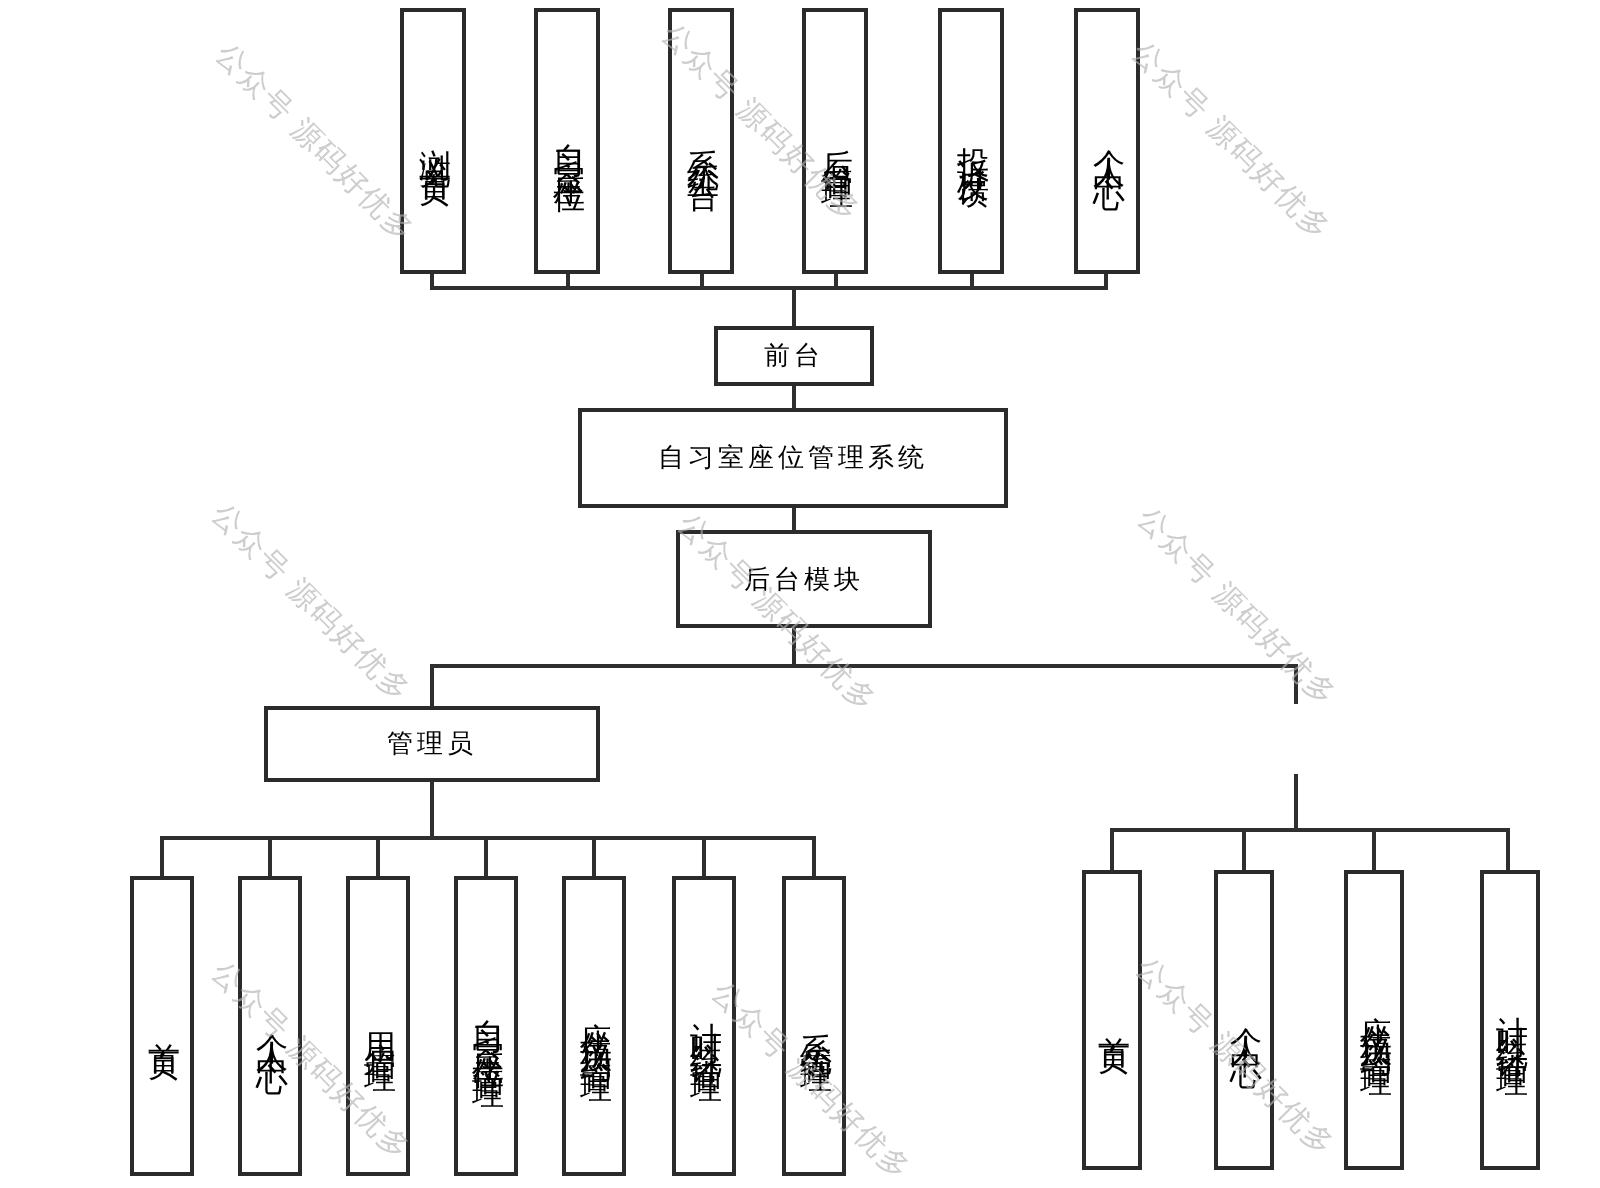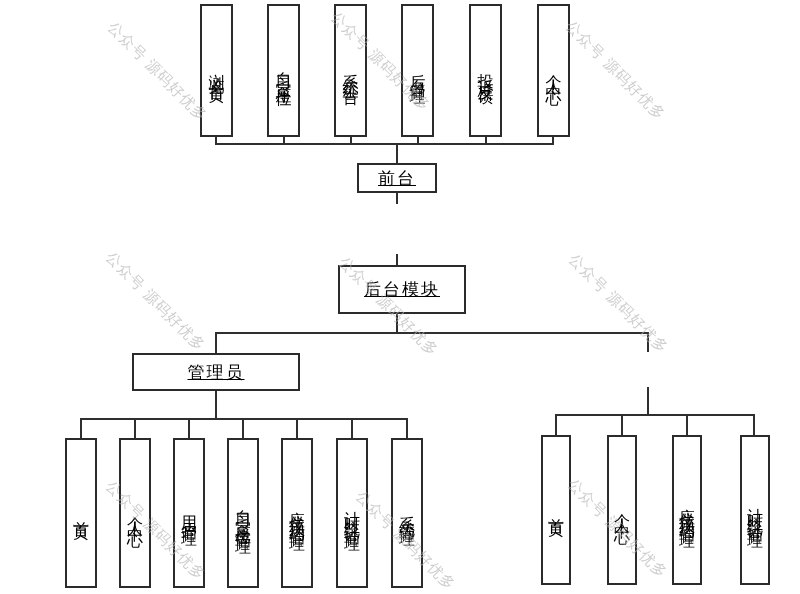--- a/index.html
+++ b/index.html
@@ -26,24 +26,23 @@
     box-sizing: border-box;
     border: 2px solid #2b2b2b;
     background: #ffffff;
     display: flex;
     align-items: center;
     justify-content: center;
     z-index: 2;
     text-align: center;
   }
   .node .hlabel {
-    font-size: 17px;
+    font-size: 13px;
     letter-spacing: 2px;
     white-space: nowrap;
-    text-decoration: underline;
   }
   .node .vlabel {
     writing-mode: vertical-rl;
     text-orientation: upright;
     font-size: 16px;
     letter-spacing: 5px;
     line-height: 1;
   }
   .vbox-narrow .vlabel { letter-spacing: 5px; }
   
@@ -124,20 +123,23 @@
   <div class="node vbox-narrow" style="left:469px; top:4px; width:33px; height:133px;">
       <span class="vlabel">投诉反馈</span>
     </div>
   <div class="node vbox-narrow" style="left:537px; top:4px; width:33px; height:133px;">
       <span class="vlabel">个人中心</span>
     </div>
 
   <div class="node" style="left:357px; top:163px; width:80px; height:30px;">
       <span class="hlabel">前台</span>
     </div>
+  <div class="node" style="left:289px; top:204px; width:215px; height:50px;">
+      <span class="hlabel">自习室座位管理系统</span>
+    </div>
   <div class="node" style="left:338px; top:265px; width:128px; height:49px;">
       <span class="hlabel">后台模块</span>
     </div>
   <div class="node" style="left:132px; top:353px; width:168px; height:38px;text-align:right;">
       <span class="hlabel">管理员</span>
     </div>
 
   <div class="node vbox-narrow" style="left:65px;  top:438px; width:32px; height:150px;">
       <span class="vlabel">首页</span>
     </div>

